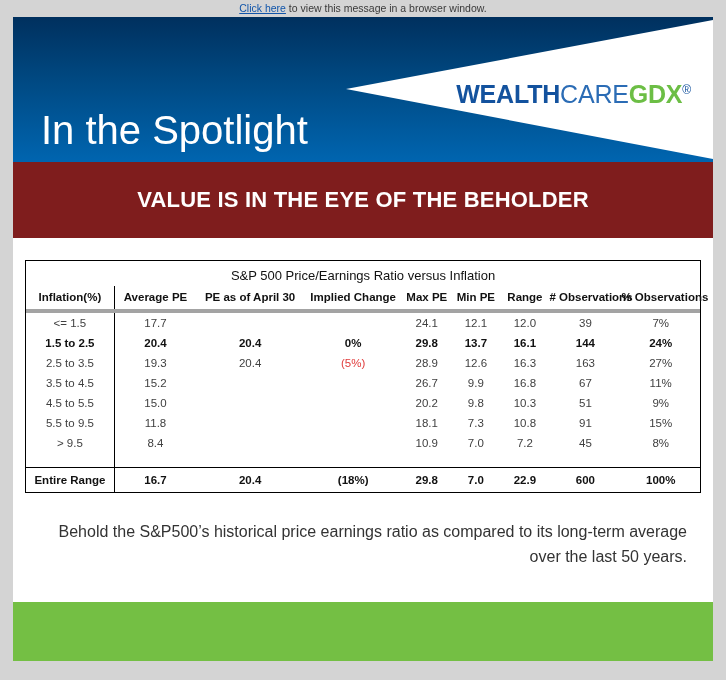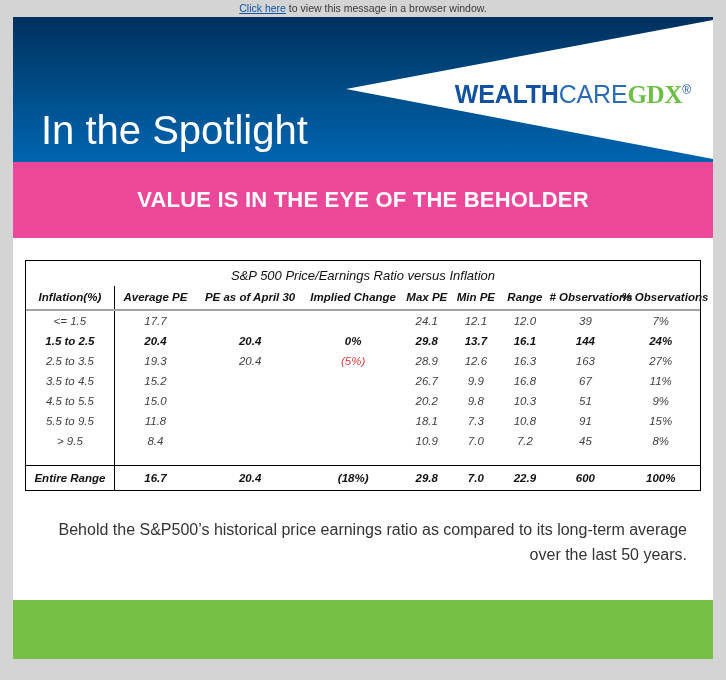--- a/index.html
+++ b/index.html
@@ -79,28 +79,28 @@
     right: 22px;
     top: 60px;
     font-size: 25px;
     font-weight: 700;
     white-space: nowrap;
     line-height: 26px;
     letter-spacing: -0.2px;
   }
   .lg-wealth { color: #13529e; font-weight: 700; }
   .lg-care   { color: #2b6cb5; font-weight: 400; }
-  .lg-gdx    { color: #6cbe45; font-weight: 700; font-family: Liberation Serif, serif; }
+  .lg-gdx    { color: #6cbe45; font-weight: 700; }
   .lg-reg    { color: #13529e; font-weight: 400; font-size: 12px; vertical-align: super; }
 
   
   .headline-band {
     width: 700px;
     height: 76px;
-    background: #ec4899;
+    background: #7f1d1d;
     display: flex;
     align-items: center;
     justify-content: center;
   }
   .headline-text {
     color: #ffffff;
     font-size: 22px;
     font-weight: 700;
     letter-spacing: 0.2px;
     text-align: center;
@@ -121,21 +121,20 @@
     border: 1px solid #000000;
     background: #ffffff;
     box-sizing: border-box;
   }
   table.pe {
     width: 100%;
     border-collapse: collapse;
     font-size: 11.5px;
     color: #404040;
     table-layout: fixed;
-    font-style: italic;
   }
   table.pe td, table.pe th {
     padding: 0;
     line-height: 16px;
     font-weight: 400;
   }
   .tbl-title {
     text-align: center;
     font-size: 13px;
     font-weight: 700;
@@ -149,21 +148,21 @@
     color: #222222;
     padding: 0 0 5px 0 !important;
     border-bottom: 1px solid #000000;
   }
   tr.hdr td {
     font-weight: 700;
     color: #111111;
     text-align: center;
     font-size: 11.5px;
     padding: 3px 0 4px 0 !important;
-    border-bottom: 2px solid #a3a3a3;
+    border-bottom: 4px solid #a3a3a3;
     white-space: nowrap;
   }
   tr.hdr td.c-infl { border-right: 1px solid #000000; }
   td.c-infl {
     text-align: center;
     border-right: 1px solid #000000;
   }
   td.num { text-align: center; }
   tr.data td { padding: 2px 0 2px 0 !important; }
   tr.data.bold td { font-weight: 700; color: #111111; }

